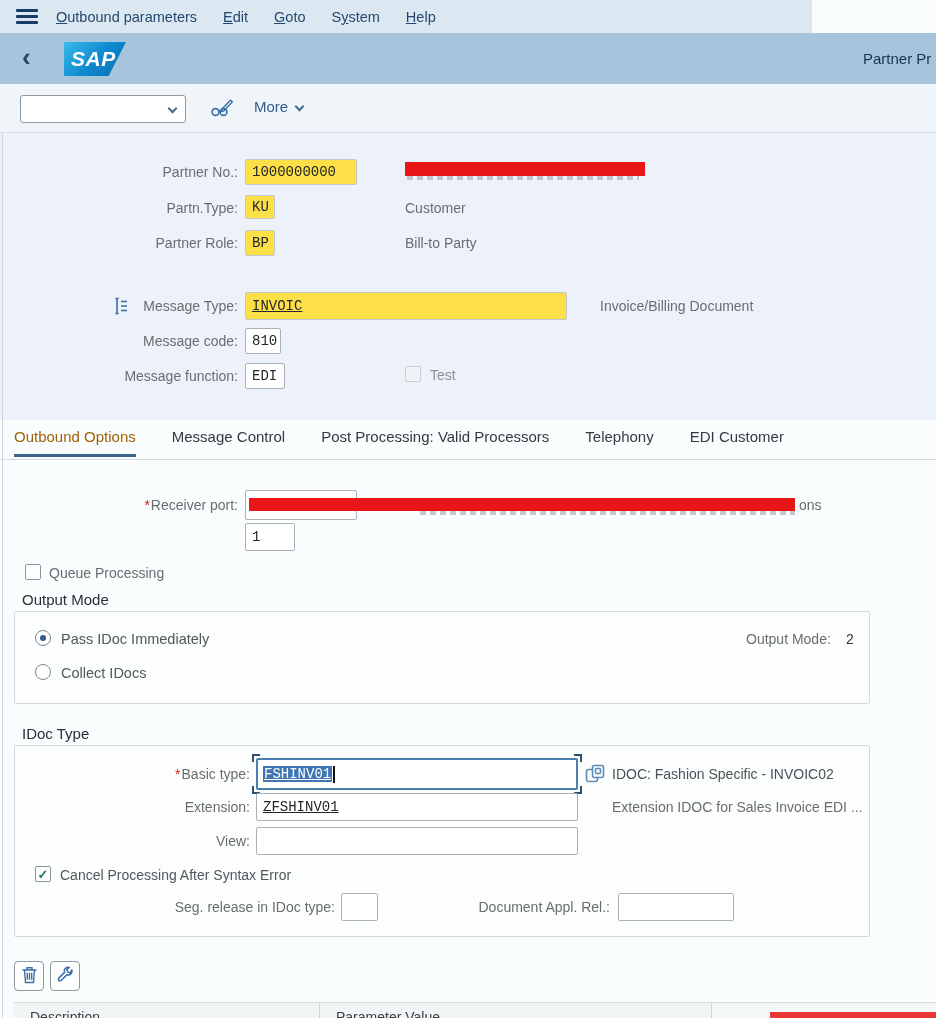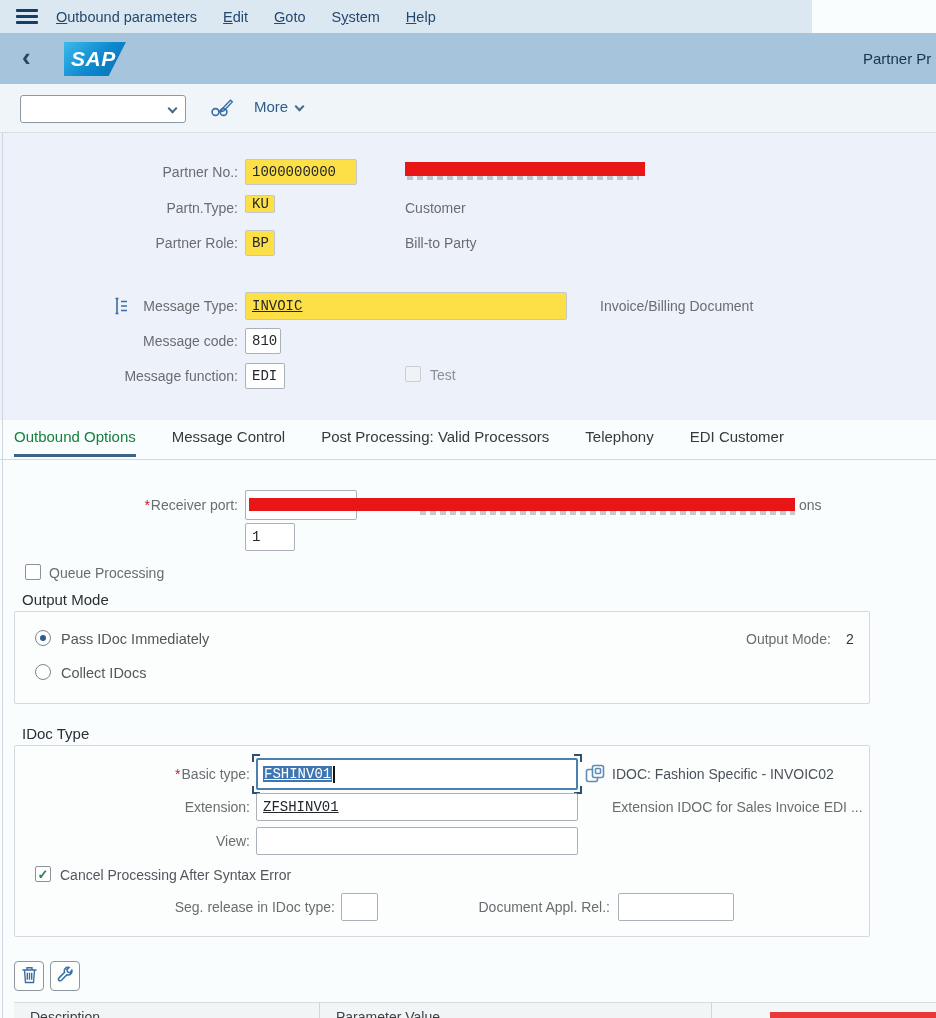--- a/index.html
+++ b/index.html
@@ -60,21 +60,21 @@
         border-radius:2px; display:flex; align-items:center; justify-content:center;
         font-size:13px; font-weight:bold; color:#2e7d53; cursor:pointer; }
   .cb.disabled { background:#f0f3f5; border-color:#c9ced3; cursor:default; }
   .cblabel { position:absolute; color:#6a6d70; }
 
   
   .tabs { position:absolute; left:0; top:420px; width:936px; height:40px; display:flex;
           align-items:flex-start; padding-left:14px; }
   .tab { font-size:15px; color:#353a3f; margin-right:36px; padding:8px 0 9px 0;
          white-space:nowrap; cursor:pointer; }
-  .tab.active { color:#15803d; border-bottom:3px solid #3c6489; }
+  .tab.active { color:#a16207; border-bottom:3px solid #3c6489; }
   .tabs-rule { position:absolute; left:0; top:459px; width:936px; height:1px; background:#d5dadd; }
 
   
   .clabel { position:absolute; left:40px; width:198px; text-align:right; color:#6a6d70; }
   .req { color:#cc1919; margin-right:1px; }
 
   .group-h { position:absolute; font-size:15px; color:#2b3035; }
   .groupbox { position:absolute; left:14px; width:856px; background:#fcfefe;
               border:1px solid #d5d9dc; border-radius:2px; }
 
@@ -148,21 +148,21 @@
 
   <div class="formarea"></div>
   <div class="left-line"></div>
 
   <div class="flabel" style="top:159px; line-height:26px;">Partner No.:</div>
   <div class="field ro" style="left:245px; top:159px; width:112px; height:26px;">1000000000</div>
   <div class="redbar" style="left:405px; top:162px; width:240px; height:14px;"></div>
   <div class="smudge" style="left:407px; top:176px; width:232px;"></div>
 
   <div class="flabel" style="top:195px; line-height:26px;">Partn.Type:</div>
-  <div class="field ro" style="left:245px; top:195px; width:30px; height:18px;">KU</div>
+  <div class="field ro" style="left:245px; top:195px; width:30px; height:24px;">KU</div>
   <div class="desc" style="left:405px; top:195px; line-height:26px;">Customer</div>
 
   <div class="flabel" style="top:230px; line-height:26px;">Partner Role:</div>
   <div class="field ro" style="left:245px; top:230px; width:30px; height:26px;">BP</div>
   <div class="desc" style="left:405px; top:230px; line-height:26px;">Bill-to Party</div>
 
   <div style="position:absolute; left:115px; top:297px;">
     <svg width="13" height="18" viewBox="0 0 13 18" fill="none" stroke="#3a6ea5" stroke-width="1.6">
       <path d="M2 1.5v15M0.5 1.5h3M0.5 16.5h3M6 4.5h6M6 9h6M6 13.5h6"></path>
     </svg>

